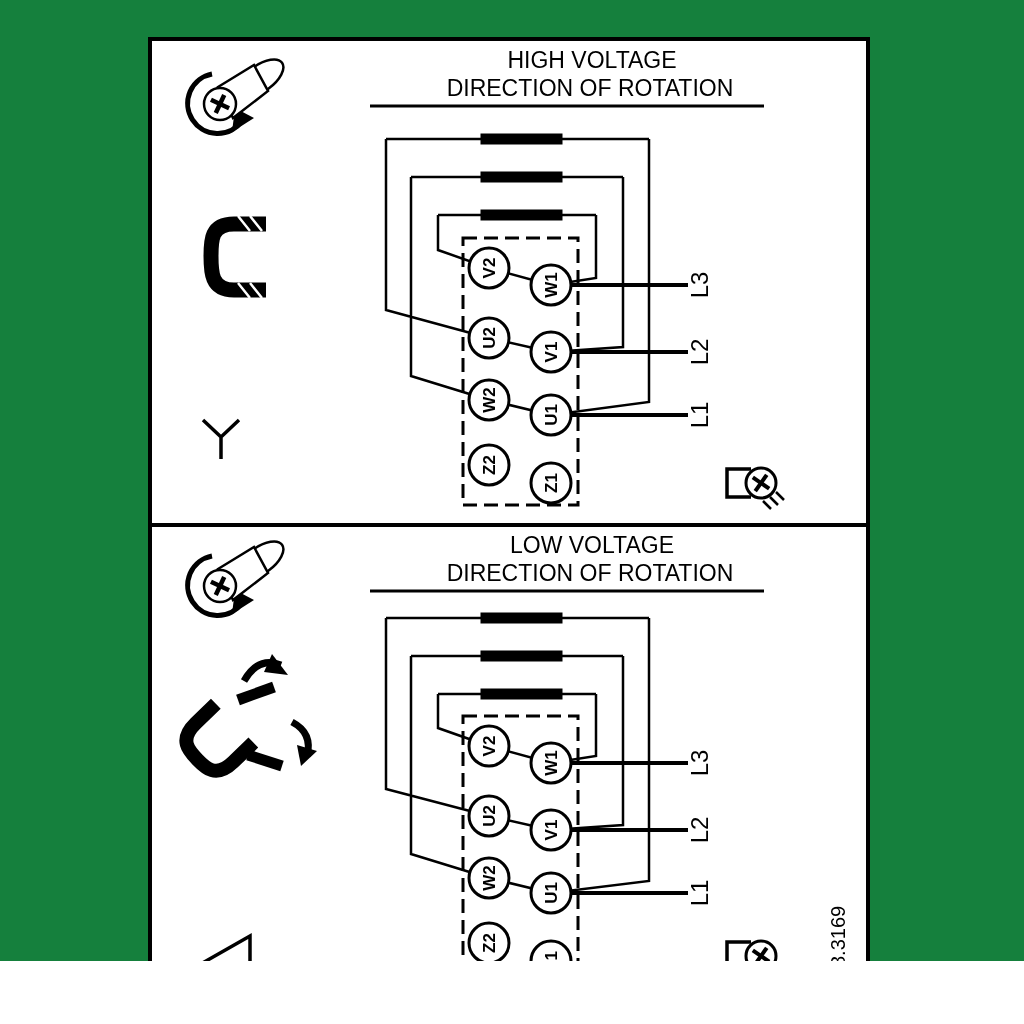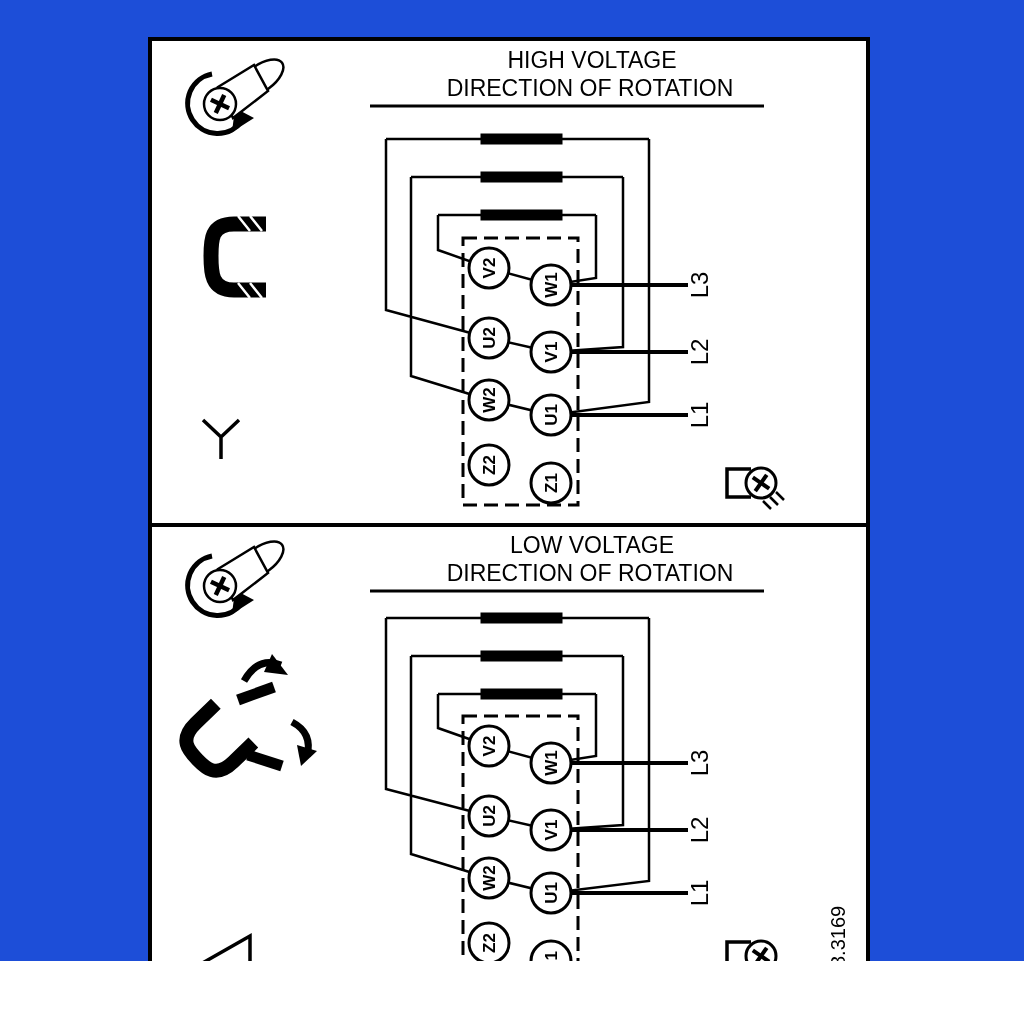--- a/index.html
+++ b/index.html
@@ -1,16 +1,16 @@
 <!DOCTYPE html>
 <html><head>
 <meta charset="utf-8">
 <style>
   html,body{margin:0;padding:0;background:#ffffff;}
-  .stage{width:1024px;height:961px;position:relative;background:#1d4ed8;text-decoration:underline;}
+  .stage{width:1024px;height:961px;position:relative;background:#15803d;text-decoration:underline;}
   svg{display:block;}
   .ink{stroke:#000;fill:none;}
   .w2{stroke-width:2.5;}
   .w3{stroke-width:3;}
   .w4{stroke-width:4;}
   .bar{fill:#000;stroke:#000;stroke-width:1;}
   .box{fill:#fff;stroke:#000;stroke-width:3;stroke-dasharray:14 7;}
   .term{fill:#fff;stroke:#000;stroke-width:3;}
   .tlabel{font:bold 17px "Liberation Sans", sans-serif;text-anchor:middle;dominant-baseline:central;fill:#000;}
   .llabel{font:400 24px "Liberation Sans", sans-serif;text-anchor:middle;fill:#000;}

